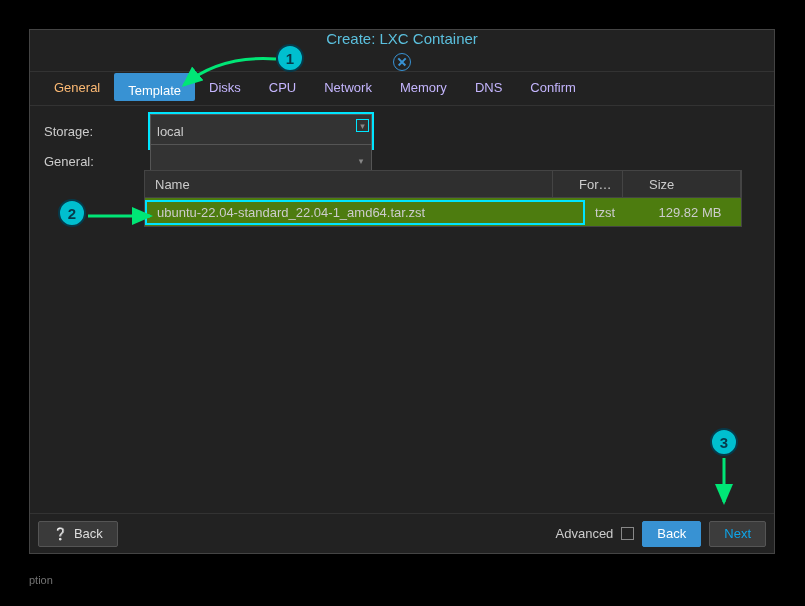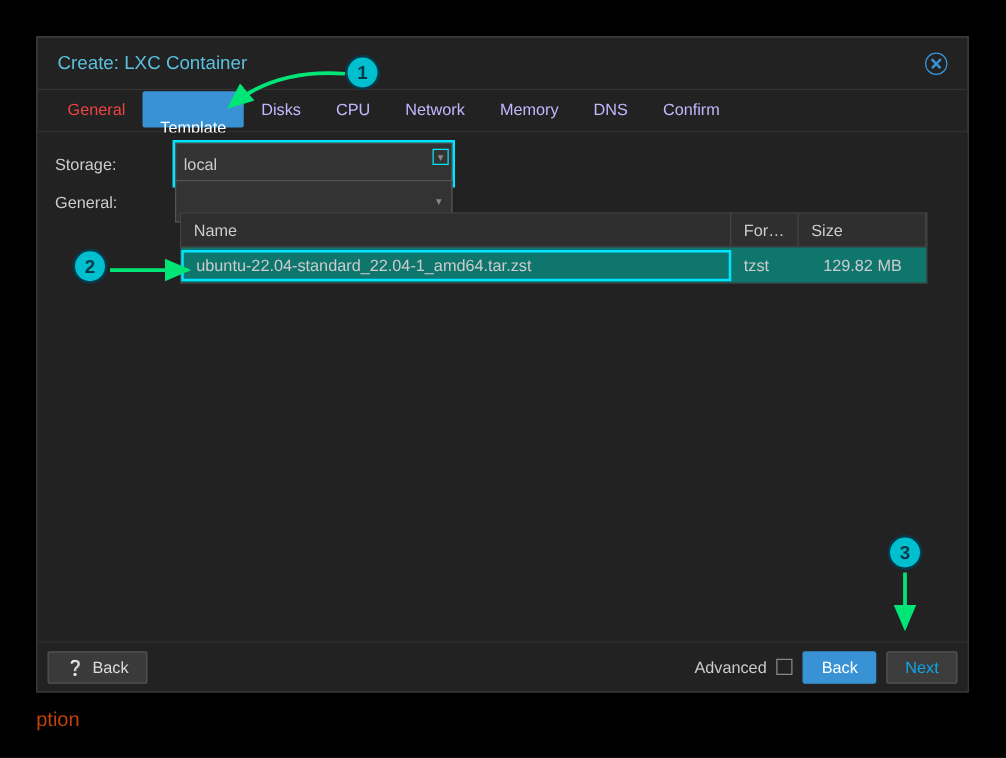--- a/index.html
+++ b/index.html
@@ -26,55 +26,56 @@
   }
   .titlebar {
     height: 42px;
     display: flex;
     align-items: center;
     padding: 0 16px;
     color: #5bc0de;
     font-size: 15px;
     border-bottom: 1px solid #333;
     justify-content: space-between;
+    flex-direction: column;
   }
   .tabs {
     display: flex;
     gap: 0;
     padding: 0 10px;
     height: 34px;
     border-bottom: 1px solid #333;
   }
   .tab {
     padding: 8px 14px;
-    color: #ef4444;
+    color: #fdba74;
     cursor: pointer;
     font-size: 13px;
   }
   .tab.inactive { color: #c4b5fd; }
   .tab.active {
     background: #3892d3;
     color: #fff;
     border-radius: 2px;
     height: 28px;
     margin-top: 1px;
-    padding-top: 21px;
+    padding-top: 10px;
   }
   .form-area {
     flex: 1;
     padding: 10px 14px;
     background: #222;
     position: relative;
     overflow: hidden;
   }
   .form-row {
     display: flex;
     align-items: center;
     height: 30px;
-    gap: 6px;
+    gap: 16px;
   }
   .form-label {
     width: 90px;
     color: #ccc;
     font-size: 13px;
   }
   .combo {
     width: 222px;
     height: 22px;
     background: #333;
@@ -118,36 +119,37 @@
     background: #2a2a2a;
     border: 1px solid #444;
   }
   .grid-header {
     display: flex;
     background: #2f2f2f;
     border-bottom: 1px solid #444;
     height: 27px;
     align-items: center;
     color: #ccc;
+    gap: 16px;
   }
   .grid-header .col {
     padding: 0 10px;
     border-right: 1px solid #444;
     height: 100%;
     display: flex;
     align-items: center;
     overflow: hidden;
     white-space: nowrap;
     text-overflow: ellipsis;
   }
   .grid-row {
     display: flex;
     height: 28px;
     align-items: center;
-    background: #0f766e;
+    background: #4d7c0f;
     color: #ccc;
   }
   .grid-row .cell {
     padding: 0 10px;
     overflow: hidden;
     white-space: nowrap;
   }
   .col-name { flex: 1 1 auto; width: 430px; }
   .col-format { width: 54px; flex: 0 0 54px; }
   .col-size { width: 102px; flex: 0 0 102px; text-align: center; }
@@ -211,21 +213,21 @@
     display: flex; align-items: center; justify-content: center;
     font-size: 15px;
     z-index: 50;
   }
   .arrow {
     position: absolute;
     z-index: 49;
   }
   .arrow svg { overflow: visible; }
   .ption {
-    position:absolute; left:29px; bottom:20px; color:#c2410c; font-size:16px;
+    position:absolute; left:29px; bottom:20px; color:#737373; font-size:11px;
   }
 </style>
 </head>
 <body>
 
 <div class="dialog">
 
   <div class="titlebar">
     <span>Create: LXC Container</span>
     <span class="close-icon"></span>

